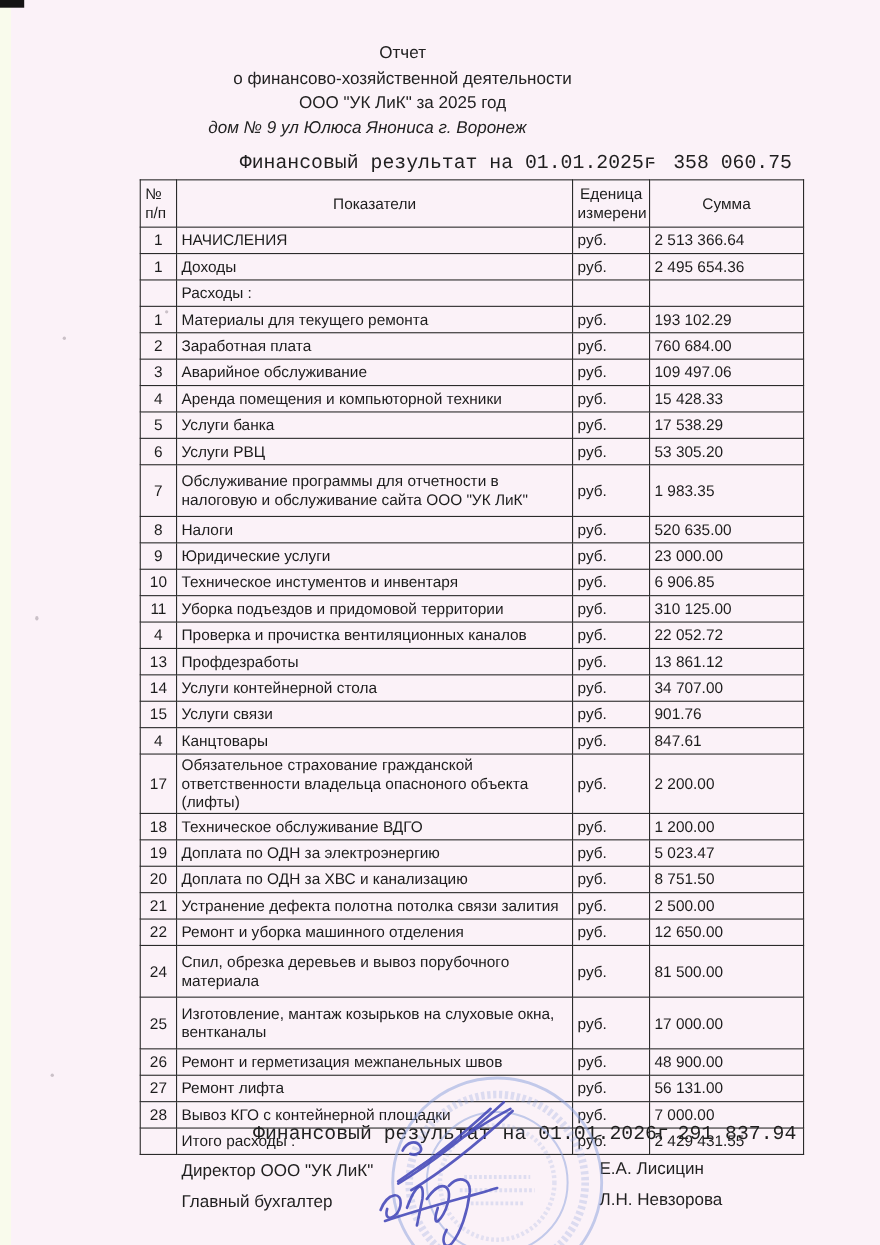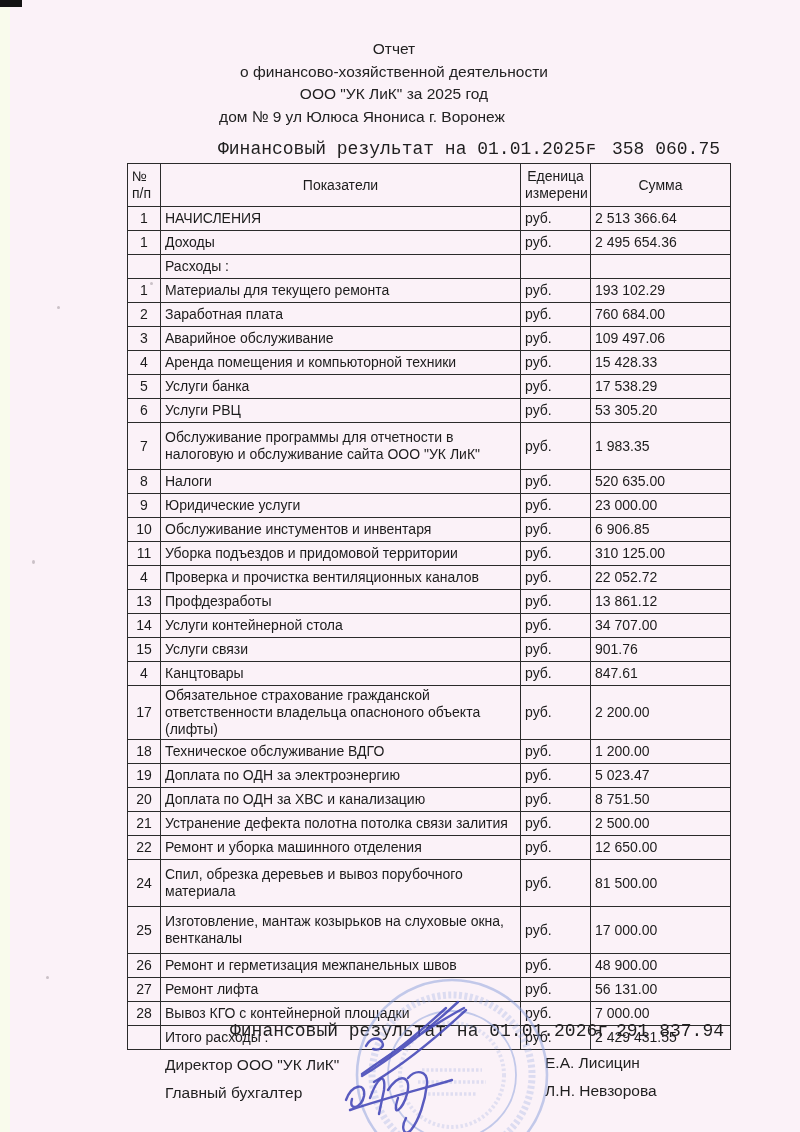--- a/index.html
+++ b/index.html
@@ -10,23 +10,23 @@
     font-family:"Liberation Sans", sans-serif;
     color:#1f1f1f;
     overflow:hidden;
   }
   .scan-strip{position:absolute;left:0;top:0;width:10px;height:100%;background:#fafce e8;background:#f9fbec;}
   .corner-mark{position:absolute;left:0;top:0;width:22px;height:7px;background:#141414;}
   .speck{position:absolute;border-radius:50%;background:#9a8f98;opacity:.5;}
 
   .title-block{
     position:absolute;top:38px;left:0;width:732px;
-    text-align:center;font-size:15.5px;line-height:22.5px;color:#222;padding-left:28px;
+    text-align:center;font-size:15.5px;line-height:22.5px;color:#222;
   }
-  .title-line4{margin-right:64px;}
+  .title-line4{margin-right:64px;font-style:italic;}
 
   .fin-line{position:absolute;left:127px;width:603px;height:20px;font-size:18px;font-family:Liberation Mono, monospace;}
   .fin-top{top:139px;}
   .fin-bottom{top:1021px;}
   .fin-label{position:absolute;left:0;top:0;}
   .fin-top .fin-label{left:91px;}
   .fin-bottom .fin-label{left:103px;}
   .fin-dash{position:absolute;left:460px;top:0;}
   .fin-value{position:absolute;right:10px;top:0;text-align:right;}
 
@@ -172,21 +172,21 @@
           <td class="sum">520 635.00</td>
         </tr>
         <tr>
           <td class="num">9</td>
           <td class="name">Юридические услуги</td>
           <td class="unit">руб.</td>
           <td class="sum">23 000.00</td>
         </tr>
         <tr>
           <td class="num">10</td>
-          <td class="name">Обслуживание инстументов и инвентаря</td>
+          <td class="name">Техническое инстументов и инвентаря</td>
           <td class="unit">руб.</td>
           <td class="sum">6 906.85</td>
         </tr>
         <tr>
           <td class="num">11</td>
           <td class="name">Уборка подъездов и придомовой территории</td>
           <td class="unit">руб.</td>
           <td class="sum">310 125.00</td>
         </tr>
         <tr>

